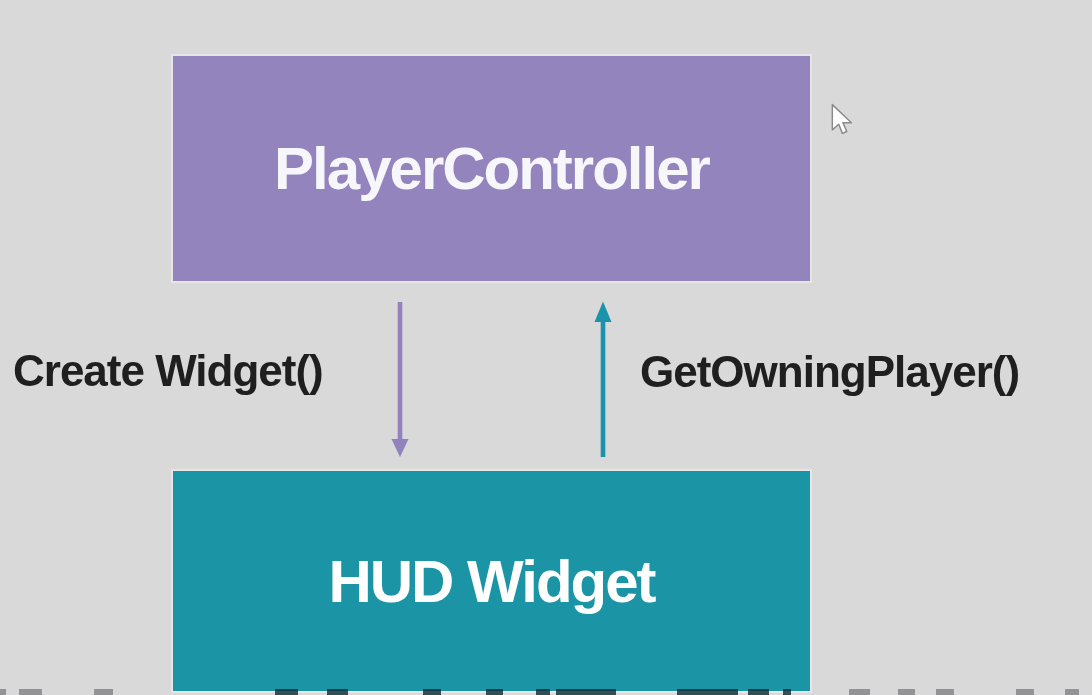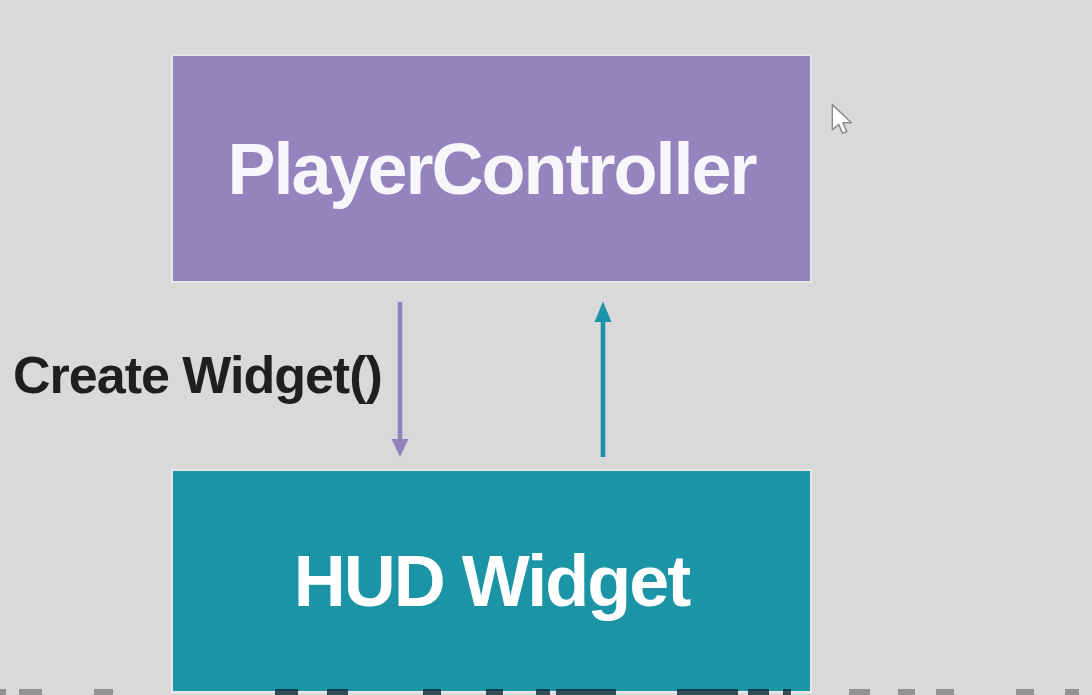--- a/index.html
+++ b/index.html
@@ -12,30 +12,30 @@
     font-family: "Liberation Sans", sans-serif;
   }
   .node {
     position: absolute;
     left: 173px;
     width: 637px;
     display: flex;
     align-items: center;
     justify-content: center;
     font-weight: 700;
-    font-size: 72px;
+    font-size: 60px;
     letter-spacing: -2px;
     box-shadow: 0 0 0 2px rgba(255,255,255,0.35);
     white-space: nowrap;
   }
   #node-player-controller { top: 56px;  height: 225px; }
   #node-hud-widget        { top: 471px; height: 220px; }
   .edge-label {
     position: absolute;
-    font-size: 52px;
+    font-size: 44px;
     font-weight: 600;
     letter-spacing: -1px;
     line-height: 1;
     white-space: nowrap;
   }
   #label-create-widget     { left: 13px;  top: 349px; }
   #label-get-owning-player { left: 640px; top: 350px; }
   .arrow { position: absolute; display: block; }
   #arrow-create-widget     { left: 391px; top: 302px; }
   #arrow-get-owning-player { left: 594px; top: 301px; }
@@ -58,20 +58,21 @@
     <polygon points="0.5,137 17.5,137 9,155" fill="currentColor"></polygon>
   </svg>
 
   <svg class="arrow" id="arrow-get-owning-player" width="18" height="157" viewBox="0 0 18 157" style="color: rgb(27, 147, 171);">
     <polygon points="9,0.5 0.5,21 17.5,21" fill="currentColor"></polygon>
     <rect x="6.7" y="19" width="4.6" height="137" fill="currentColor"></rect>
   </svg>
 
   <div class="edge-label" id="label-create-widget" style="color: rgb(31, 31, 31);">Create Widget()</div>
 
+  <div class="edge-label" id="label-get-owning-player" style="color: rgb(31, 31, 31);">GetOwningPlayer()</div>
 
   <div class="node" id="node-hud-widget" style="background-color: rgb(27, 149, 166); color: #ffffff;">
     <span>HUD Widget</span>
   </div>
 
   <svg class="cursor" width="26" height="35" viewBox="0 0 18 24">
     <path d="M3,1 L3,18.5 L7.4,14.6 L10,20.9 L13,19.6 L10.3,13.5 L16.2,13.5 Z" fill="#ffffff" stroke="#8a8a8a" stroke-width="1" stroke-linejoin="round"></path>
   </svg>
 
   <div>

